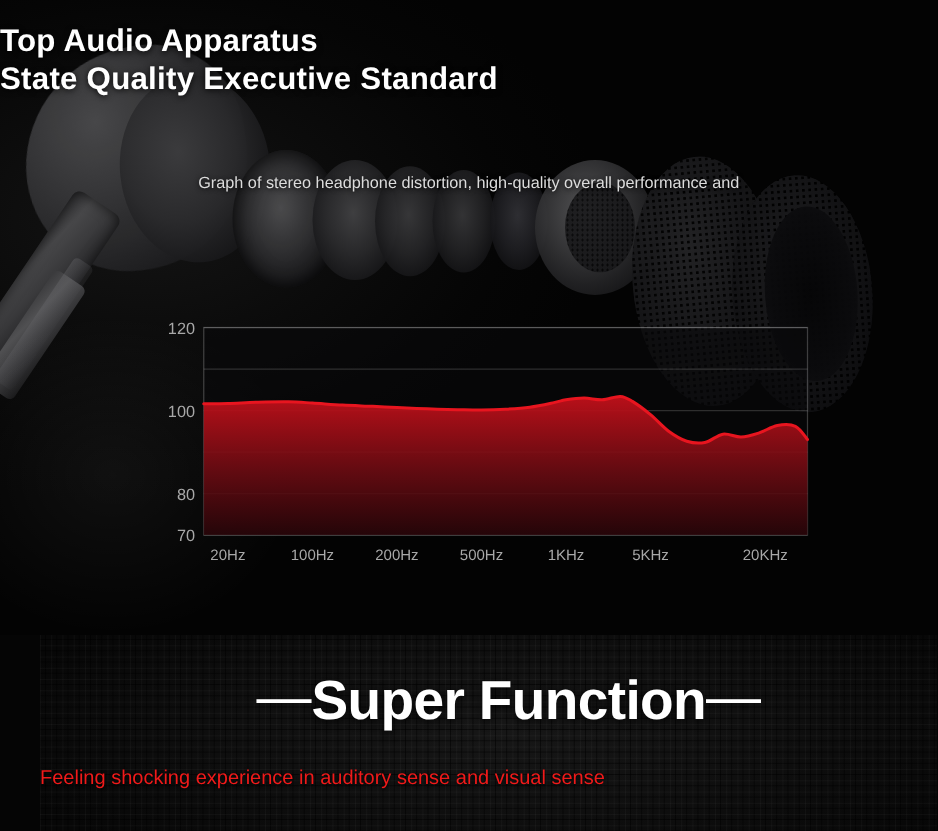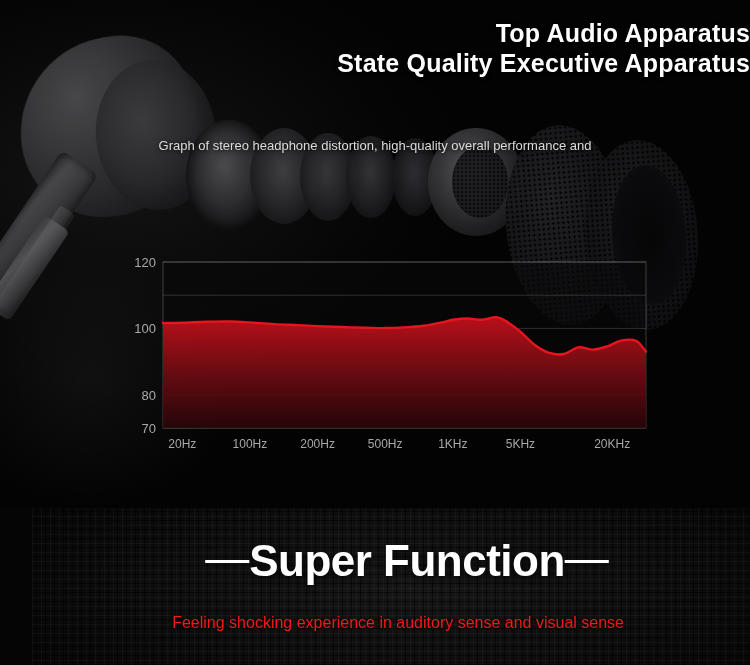--- a/index.html
+++ b/index.html
@@ -170,21 +170,21 @@
     left: -60px; top: 250px;
     width: 300px; height: 260px;
     background: radial-gradient(ellipse at center, rgba(255,255,255,.05) 0%, rgba(255,255,255,0) 70%);
   }
 
   
   .hero-titles {
     position: absolute;
     left: 0; top: 18px;
     width: 750px;
-    text-align: right;
+    text-align: left;
     z-index: 6;
   }
   .title-line {
     color: #ffffff;
     font-size: 25px;
     font-weight: bold;
     line-height: 30px;
     letter-spacing: .2px;
     text-shadow: 0 1px 5px rgba(0,0,0,.9);
   }
@@ -254,21 +254,21 @@
     font-size: 44px;
     font-weight: bold;
     line-height: 50px;
     letter-spacing: -.5px;
     text-shadow: 0 2px 8px rgba(0,0,0,.8);
   }
   .banner-sub {
     position: absolute;
     left: 0; top: 105px;
     width: 592px;
-    text-align: right;
+    text-align: left;
     color: #f01a1a;
     font-size: 16px;
     line-height: 20px;
     text-shadow: 0 1px 3px rgba(0,0,0,.9);
   }
 </style>
 </head>
 <body>
 
 <div id="page">
@@ -287,21 +287,21 @@
     <div class="art driver-ring-e"></div>
     <div class="art magnet-disc"></div>
     <div class="art magnet-mesh"></div>
     <div class="art cushion-outer"></div>
     <div class="art cushion-inner"></div>
     <div class="art cushion-hole"></div>
     <div class="art glow-left"></div>
 
     <div class="hero-titles">
       <div class="title-line">Top Audio Apparatus</div>
-      <div class="title-line">State Quality Executive Apparatus</div>
+      <div class="title-line">State Quality Executive Standard</div>
     </div>
 
     <div class="hero-desc">
       <div class="desc-line">Graph of stereo headphone distortion, high-quality overall performance and</div>
     </div>
 
     <div class="chart-wrap">
       <svg class="chart-svg" id="chart" width="545" height="215" viewBox="0 0 545 215">
           <defs>
             <linearGradient id="areaGrad" x1="0" y1="0" x2="0" y2="1">

